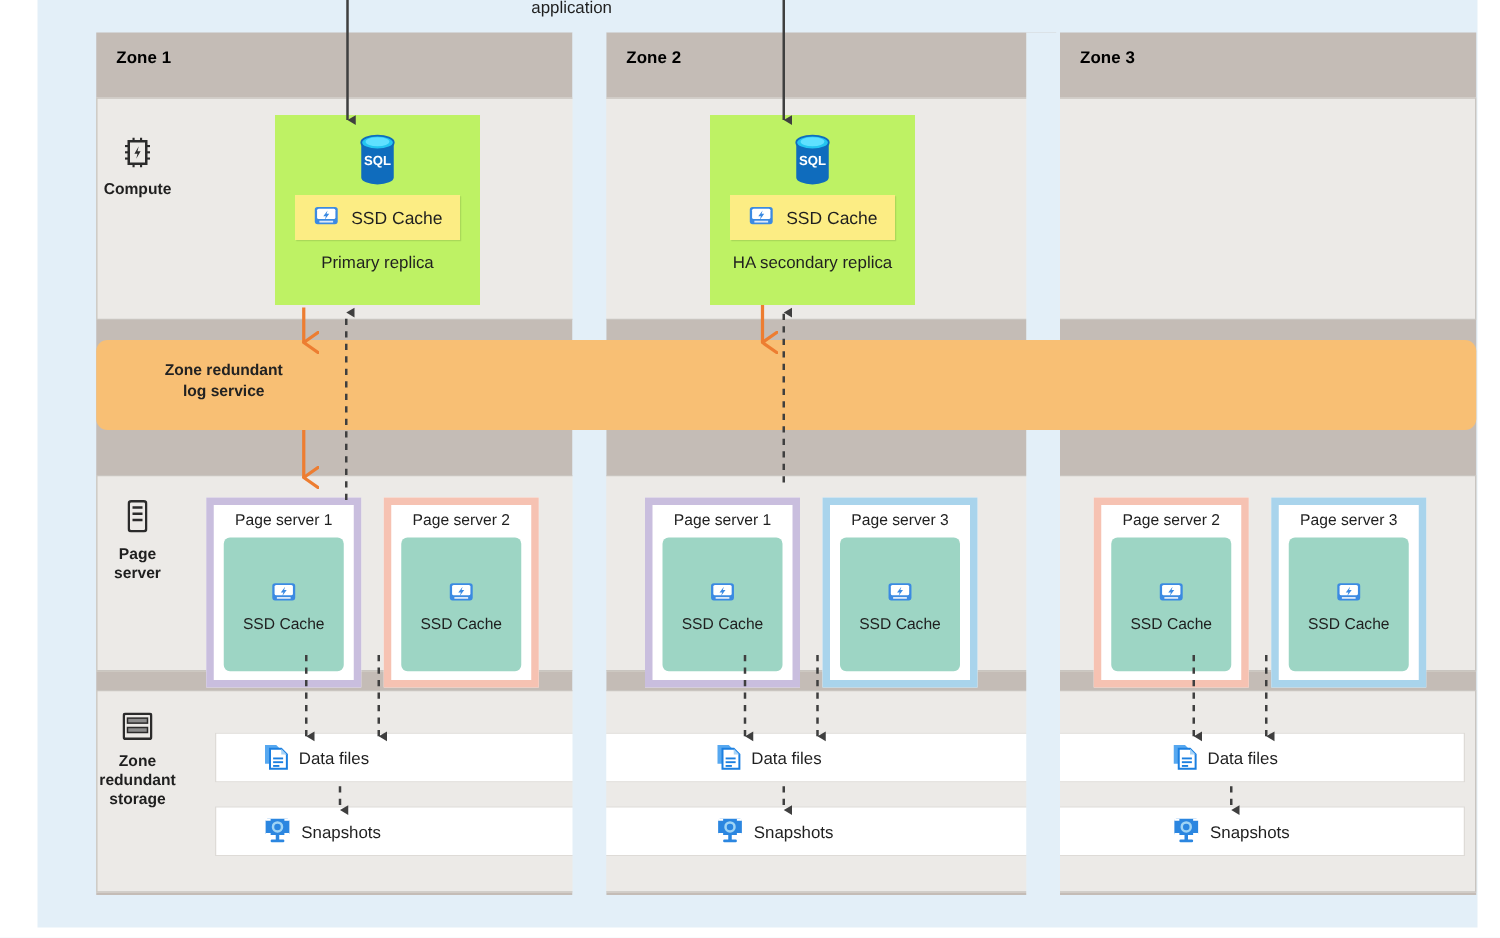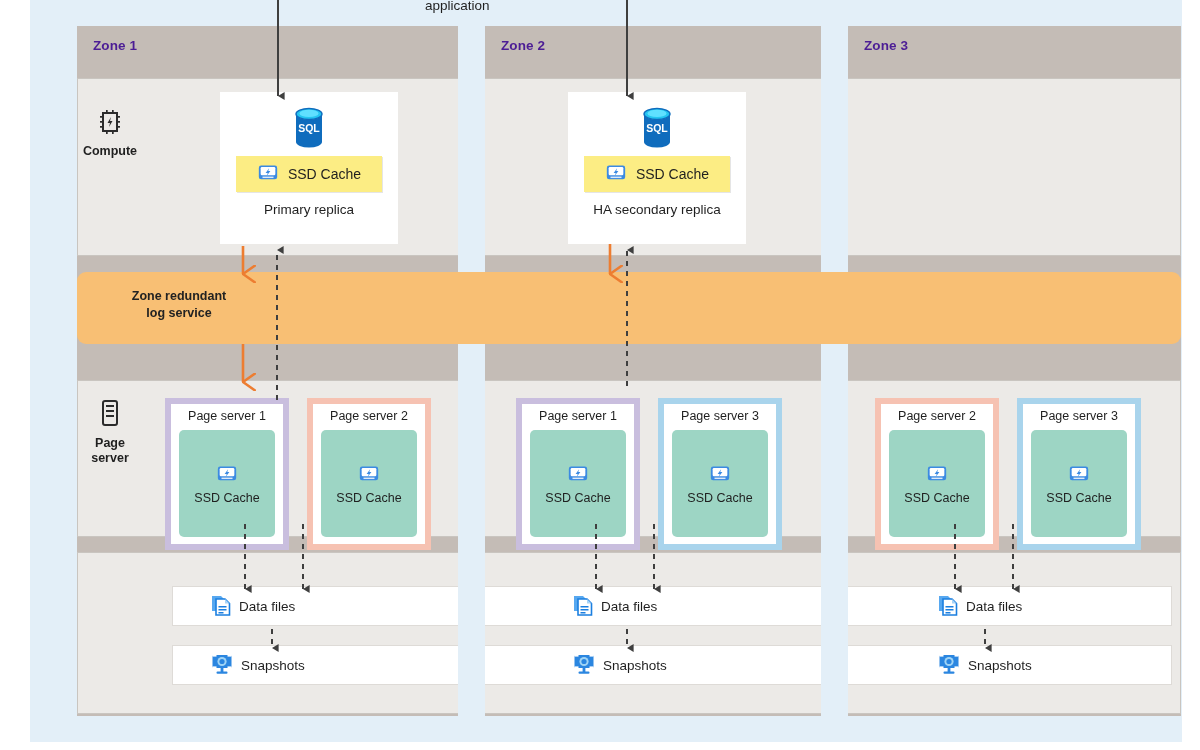--- a/index.html
+++ b/index.html
@@ -28,21 +28,21 @@
   }
   #zone-col-1 { left: 47px;  width: 381px; }
   #zone-col-2 { left: 455px; width: 360px; }
   #zone-col-3 { left: 818px; width: 333px; }
 
   .zone-title {
     position: absolute;
     top: 12px; left: 16px;
     font-size: 13.5px;
     font-weight: bold;
-    color: #4c1d95;
+    color: #000000;
     letter-spacing: .1px;
   }
 
   
   .tier {
     position: absolute;
     background: #eceae7;
     border: 1px solid #c9c5c0;
   }
   #tier-compute  { left: 47px;  top: 78px;  width: 1104px; height: 178px; }
@@ -89,22 +89,22 @@
     font-weight: bold;
     color: #1f1f1f;
     line-height: 15px;
   }
   .tier-label .glyph { display:block; margin: 0 auto 6px auto; }
 
   
   .compute-card {
     position: absolute;
     top: 92px;
-    width: 178px; height: 152px;
-    background: #ffffff;
+    width: 164px; height: 152px;
+    background: #bef264;
     z-index: 4;
   }
   #compute-card-1 { left: 190px; }
   #compute-card-2 { left: 538px; }
 
   .sql-icon-wrap { position:absolute; left:0; right:0; top: 14px; text-align:center; }
 
   .ssd-chip {
     position: absolute;
     left: 16px; right: 16px; top: 64px;
@@ -386,20 +386,32 @@
           <rect x="2" y="5" width="20" height="15" rx="2.5" fill="#3b8ae2"></rect>
           <rect x="4" y="6.5" width="16" height="9" rx="1.4" fill="#ffffff"></rect>
           <path d="M13.2 8 L9.4 13 H11.7 L10.7 16.2 L14.6 11 H12.3 Z" fill="#3b8ae2"></path>
           <rect x="6" y="17" width="12" height="1.6" fill="#dce9f8"></rect>
         </svg>
       </span>
       <span class="txt">SSD Cache</span>
     </div>
   </div>
 
+  <div class="tier-label" style="left:32px; top:570px; z-index:8;">
+    <span class="glyph">
+      <svg width="24" height="22" viewBox="0 0 24 22">
+        <rect x="1" y="1" width="22" height="20" rx="1.5" fill="none" stroke="#2b2b2b" stroke-width="2"></rect>
+        <rect x="4" y="4.5" width="16" height="4" fill="#8d8d8d" stroke="#2b2b2b" stroke-width="1.2"></rect>
+        <rect x="4" y="12" width="16" height="4" fill="#8d8d8d" stroke="#2b2b2b" stroke-width="1.2"></rect>
+      </svg>
+    </span>
+    <span>Zone</span><br>
+    <span>redundant</span><br>
+    <span>storage</span>
+  </div>
 
   <div class="store-row" id="store-row-data">
     <div class="store-item" style="left:38px;">
       <span>
         <svg width="20" height="22" viewBox="0 0 20 22">
           <path d="M1 2 h9 l4 4 v11 h-13 Z" fill="#57a8f0"></path>
           <path d="M5 5 h9 l4.5 4.5 V21 H5 Z" fill="#ffffff" stroke="#1b7fe0" stroke-width="1.6"></path>
           <path d="M14 5 v4.5 h4.5 Z" fill="#a8d4f8"></path>
           <g fill="#1b7fe0">
               <rect x="7.5" y="12" width="8" height="1.5"></rect>

